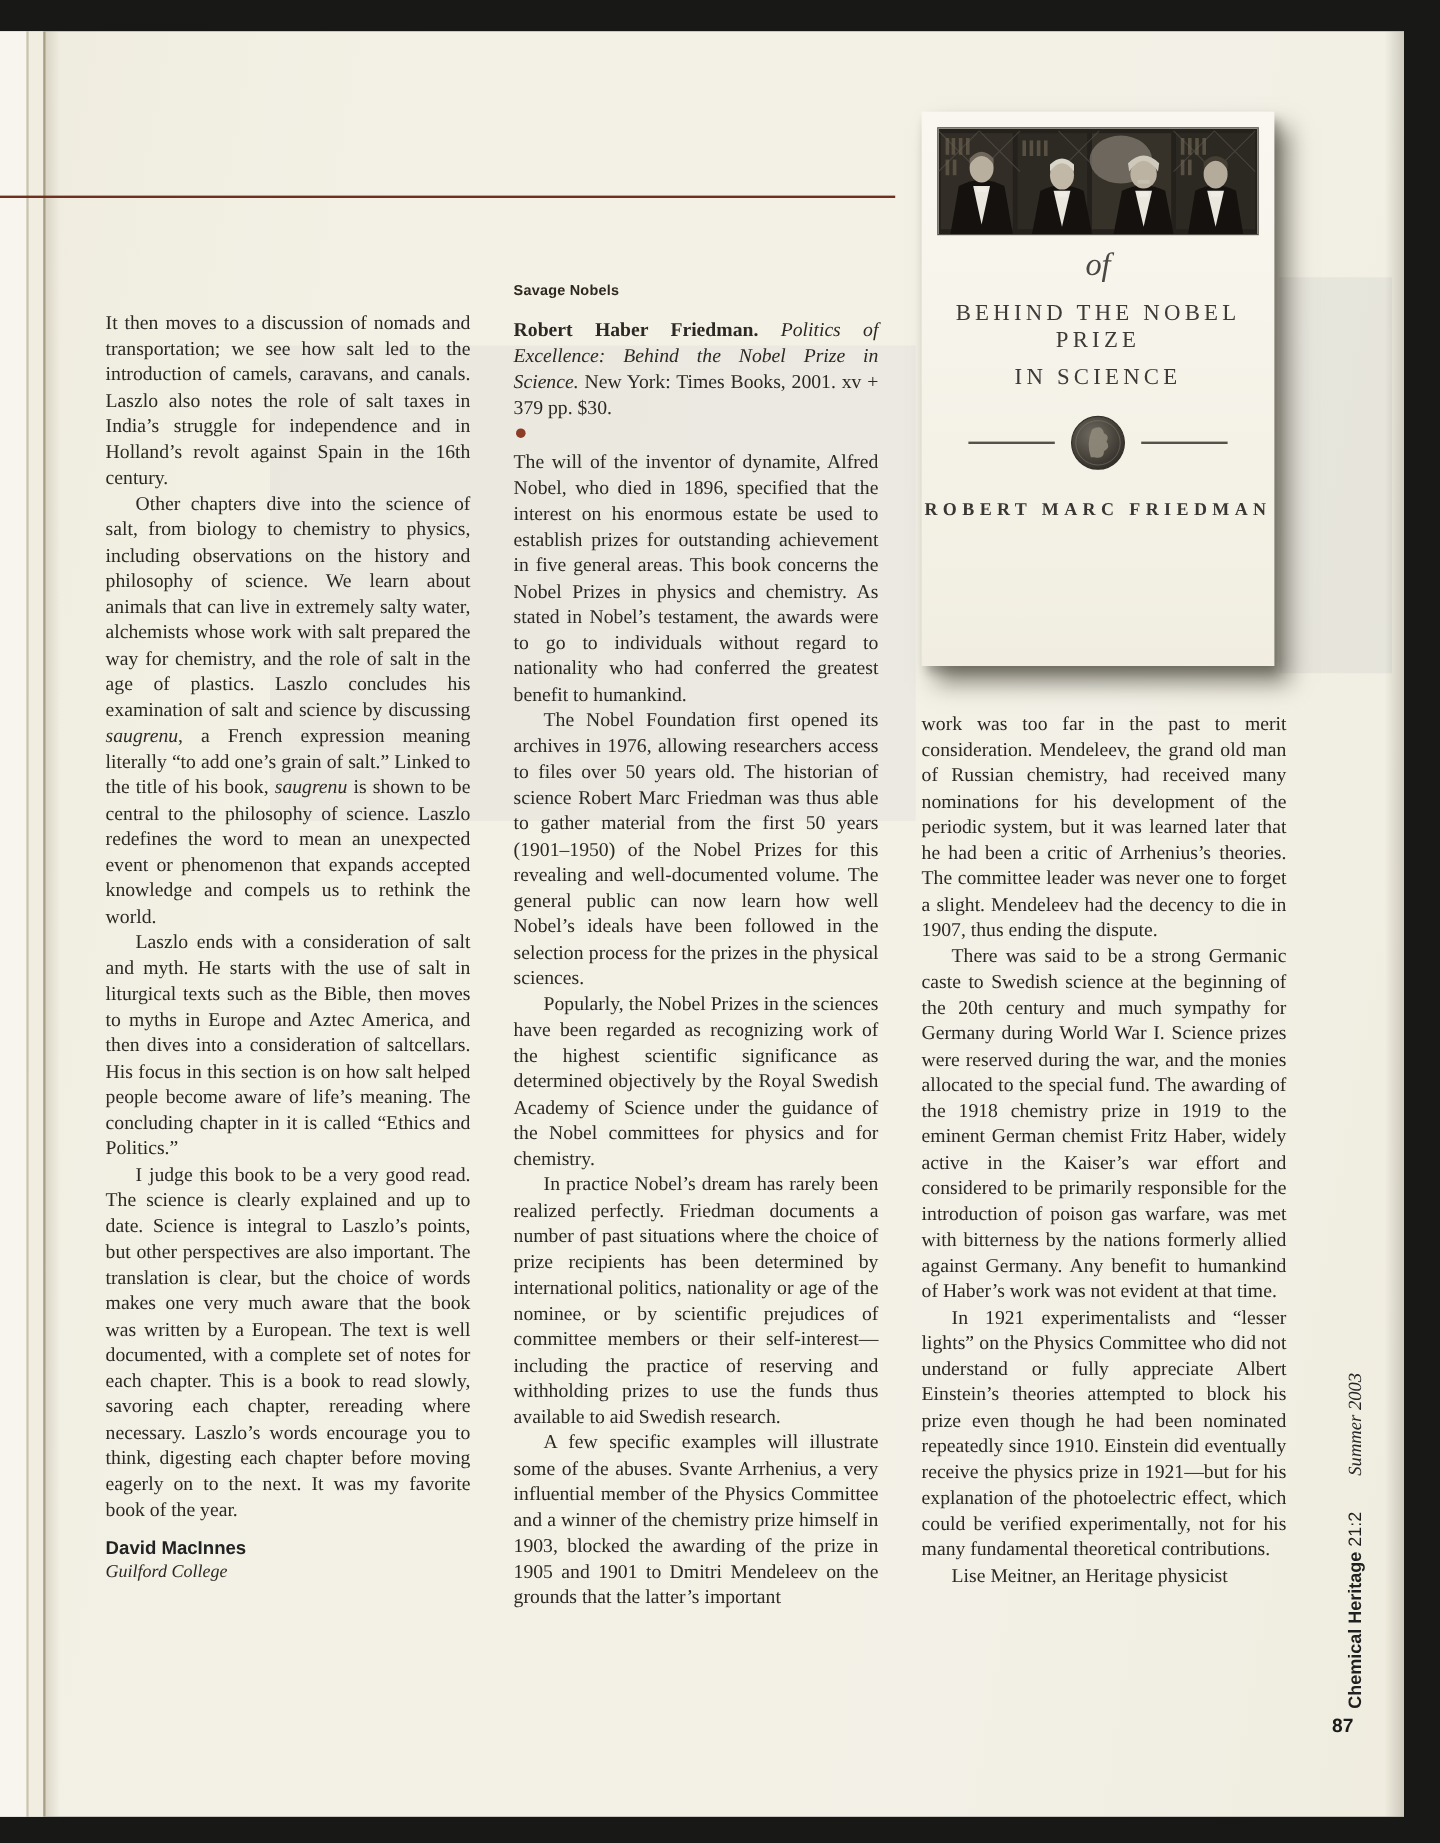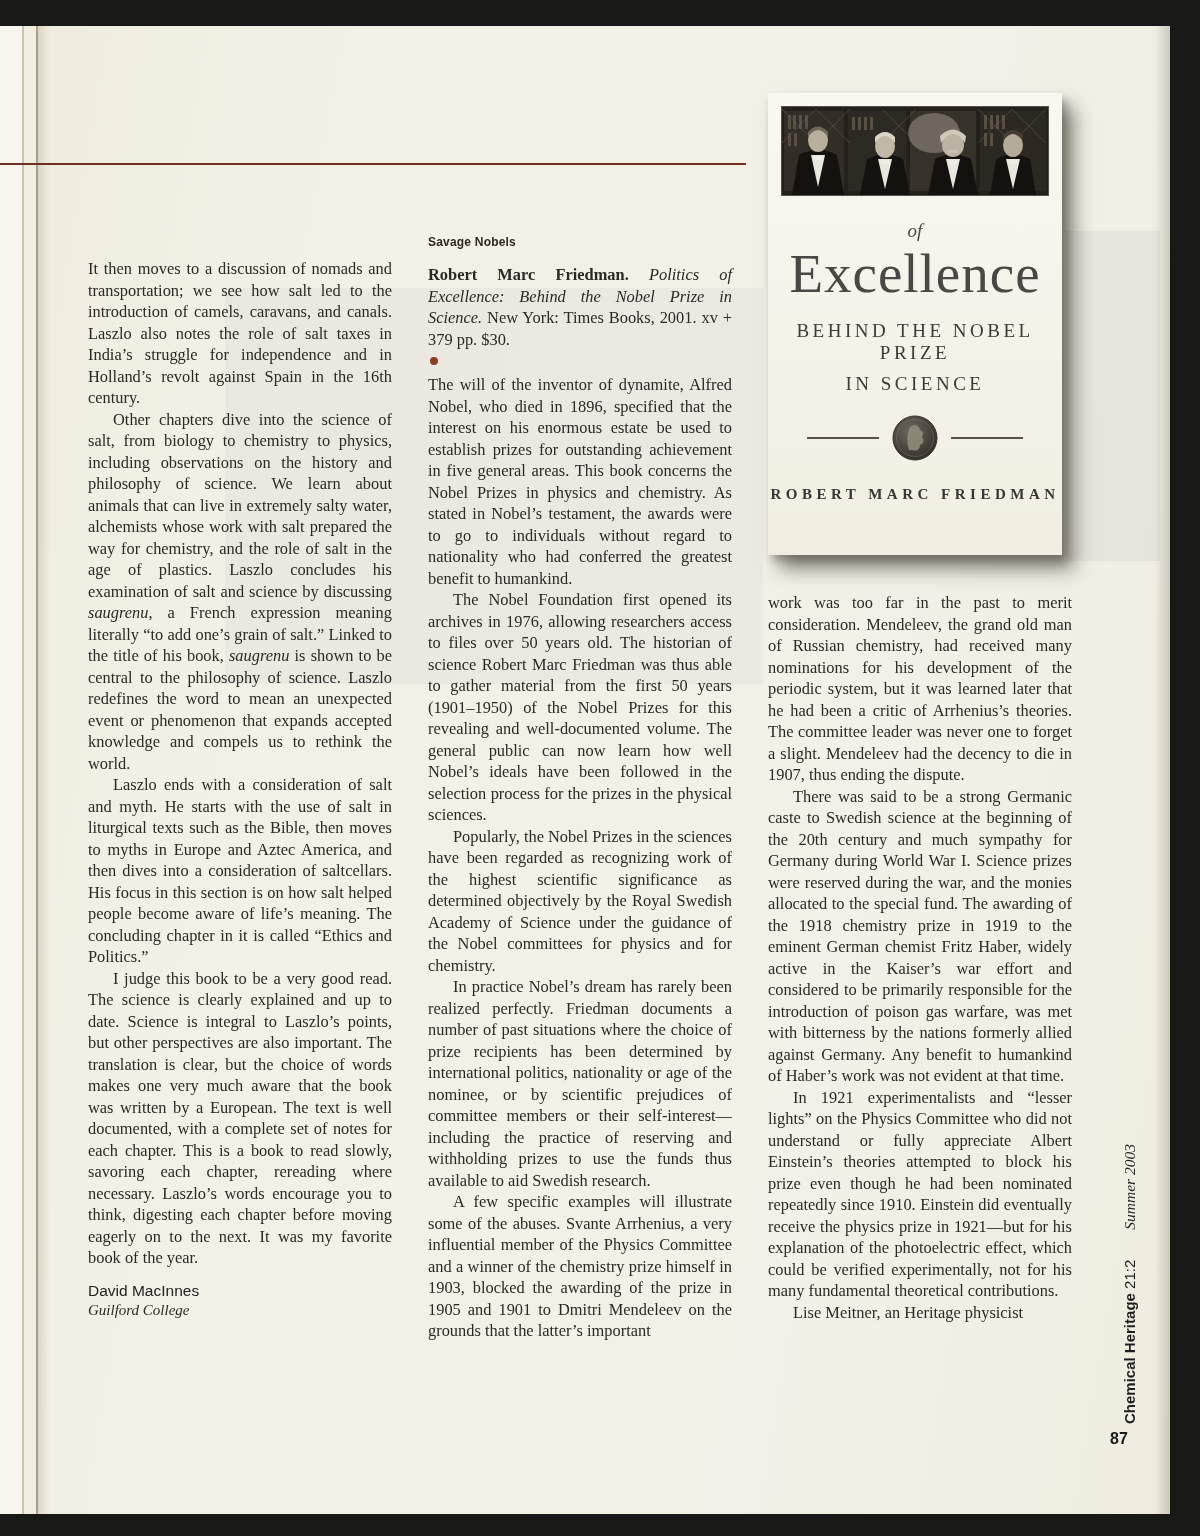--- a/index.html
+++ b/index.html
@@ -29,33 +29,33 @@
   .col-middle{left:428px;top:205px;}
   .col-right-text{left:768px;top:566px;}
   .review-heading{font-family:"Liberation Sans",sans-serif;font-weight:700;font-size:12px;
        line-height:22px;color:#2f2820;text-align:left;margin:0 0 11px 0;letter-spacing:0.2px;}
   .citation{margin:0 0 6px 0;}
   .cit-author{font-weight:700;}
   .cit-title{font-style:italic;}
   .bullet-dot{display:block;width:8px;height:8px;border-radius:50%;background:#8d3d26;
        margin:7px 0 9px 2px;}
   .reviewer{margin-top:12px;text-align:left;}
-  .reviewer-name{font-family:"Liberation Sans",sans-serif;font-weight:400;font-size:15.5px;
+  .reviewer-name{font-family:"Liberation Sans",sans-serif;font-weight:700;font-size:15.5px;
        line-height:19px;color:#222;}
   .reviewer-affiliation{font-style:italic;font-size:15px;line-height:20px;color:#2c2925;}
   
   .book-cover{position:absolute;left:768px;top:67px;width:294px;height:462px;
        background:linear-gradient(#f9f7f0,#f1eee1);
        box-shadow:12px 14px 18px rgba(48,43,33,0.55),4px 6px 8px rgba(48,43,33,0.3);}
   .cover-photo{margin:14px auto 0 auto;width:266px;height:88px;display:block;
        outline:1px solid #555047;}
   .cover-title-line{margin-top:13px;text-align:center;color:#4a4744;white-space:nowrap;}
   .cover-the{font-style:italic;font-size:30px;vertical-align:13px;letter-spacing:2px;margin-right:6px;}
   .cover-politics{font-size:56px;letter-spacing:2px;}
-  .cover-of{text-align:center;font-style:italic;font-size:19px;color:#4a4744;margin-top:25px;}
+  .cover-of{text-align:center;font-style:italic;font-size:27px;color:#4a4744;margin-top:10px;}
   .cover-excellence{text-align:center;font-size:55px;letter-spacing:1px;color:#4a4744;margin-top:0px;}
   .cover-sub{text-align:center;font-size:19px;letter-spacing:3.5px;color:#3d3a37;margin-top:15px;}
   .cover-sub2{margin-top:9px;}
   .cover-medal-row{display:flex;align-items:center;justify-content:center;gap:13px;margin-top:20px;}
   .medal-line{width:72px;height:2px;background:#56524b;}
   .cover-author{text-align:center;font-family:Liberation Serif, serif;font-weight:700;
        font-size:15px;letter-spacing:4.5px;color:#393633;margin-top:25px;}
   
   .journal-sidebar{position:absolute;left:1121px;top:1398px;transform:rotate(-90deg);
        transform-origin:0 0;white-space:nowrap;}
@@ -87,21 +87,21 @@
           <p class="indent">I judge this book to be a very good read. The science is clearly explained and up to date. Science is integral to Laszlo’s points, but other perspectives are also important. The translation is clear, but the choice of words makes one very much aware that the book was written by a European. The text is well documented, with a complete set of notes for each chapter. This is a book to read slowly, savoring each chapter, rereading where necessary. Laszlo’s words encourage you to think, digesting each chapter before moving eagerly on to the next. It was my favorite book of the year.</p>
         </div>
       <div class="reviewer">
         <div class="reviewer-name">David MacInnes</div>
         <div class="reviewer-affiliation">Guilford College</div>
       </div>
     </div>
 
     <div class="col col-middle">
       <h2 class="review-heading">Savage Nobels</h2>
-      <p class="citation"><span class="cit-author">Robert Marc Friedman.</span><span class="cit-title"> Politics of Excellence: Behind the Nobel Prize in Science.</span><span> New York: Times Books, 2001. xv + 379 pp. $30.</span></p>
+      <p class="citation"><span class="cit-author">Robert Haber Friedman.</span><span class="cit-title"> Politics of Excellence: Behind the Nobel Prize in Science.</span><span> New York: Times Books, 2001. xv + 379 pp. $30.</span></p>
       <span class="bullet-dot"></span>
       <div>
           <p>The will of the inventor of dynamite, Alfred Nobel, who died in 1896, specified that the interest on his enormous estate be used to establish prizes for outstanding achievement in five general areas. This book concerns the Nobel Prizes in physics and chemistry. As stated in Nobel’s testament, the awards were to go to individuals without regard to nationality who had conferred the greatest benefit to humankind.</p>
           <p class="indent">The Nobel Foundation first opened its archives in 1976, allowing researchers access to files over 50 years old. The historian of science Robert Marc Friedman was thus able to gather material from the first 50 years (1901–1950) of the Nobel Prizes for this revealing and well-documented volume. The general public can now learn how well Nobel’s ideals have been followed in the selection process for the prizes in the physical sciences.</p>
           <p class="indent">Popularly, the Nobel Prizes in the sciences have been regarded as recognizing work of the highest scientific significance as determined objectively by the Royal Swedish Academy of Science under the guidance of the Nobel committees for physics and for chemistry.</p>
           <p class="indent">In practice Nobel’s dream has rarely been realized perfectly. Friedman documents a number of past situations where the choice of prize recipients has been determined by international politics, nationality or age of the nominee, or by scientific prejudices of committee members or their self-interest—including the practice of reserving and withholding prizes to use the funds thus available to aid Swedish research.</p>
           <p class="indent">A few specific examples will illustrate some of the abuses. Svante Arrhenius, a very influential member of the Physics Committee and a winner of the chemistry prize himself in 1903, blocked the awarding of the prize in 1905 and 1901 to Dmitri Mendeleev on the grounds that the latter’s important</p>
         </div>
     </div>
 
@@ -154,21 +154,20 @@
         <path d="M159 36 Q171 18 183 36 L184 29 Q171 16 158 29 Z" fill="#cfc9bb"></path>
         <rect x="166" y="43" width="10" height="3" fill="#c6c0b2"></rect>
 
         <path d="M208 88 L214 52 Q231 43 248 52 L254 88 Z" fill="#14110e"></path>
         <path d="M224 52 L238 52 L231 82 Z" fill="#eae7df"></path>
         <rect x="227" y="53" width="8" height="4" fill="#f0ede6"></rect>
         <ellipse cx="231" cy="38" rx="10" ry="12" fill="#b5ab9b"></ellipse>
         <path d="M221 34 Q231 20 241 34 L241 28 Q231 18 221 28 Z" fill="#443e33"></path>
       </svg>
       <div class="cover-of">of</div>
-      <div class="cover-excellence">Excellence</div>
       <div class="cover-sub">BEHIND THE NOBEL PRIZE</div>
       <div class="cover-sub cover-sub2">IN SCIENCE</div>
       <div class="cover-medal-row">
         <span class="medal-line"></span>
         <svg width="46" height="46" viewBox="0 0 46 46" xmlns="http://www.w3.org/2000/svg">
           <defs>
             <radialGradient id="mg" cx="40%" cy="35%" r="75%">
               <stop offset="0%" stop-color="#6f6a60"></stop>
               <stop offset="70%" stop-color="#403c35"></stop>
               <stop offset="100%" stop-color="#2b2823"></stop>

